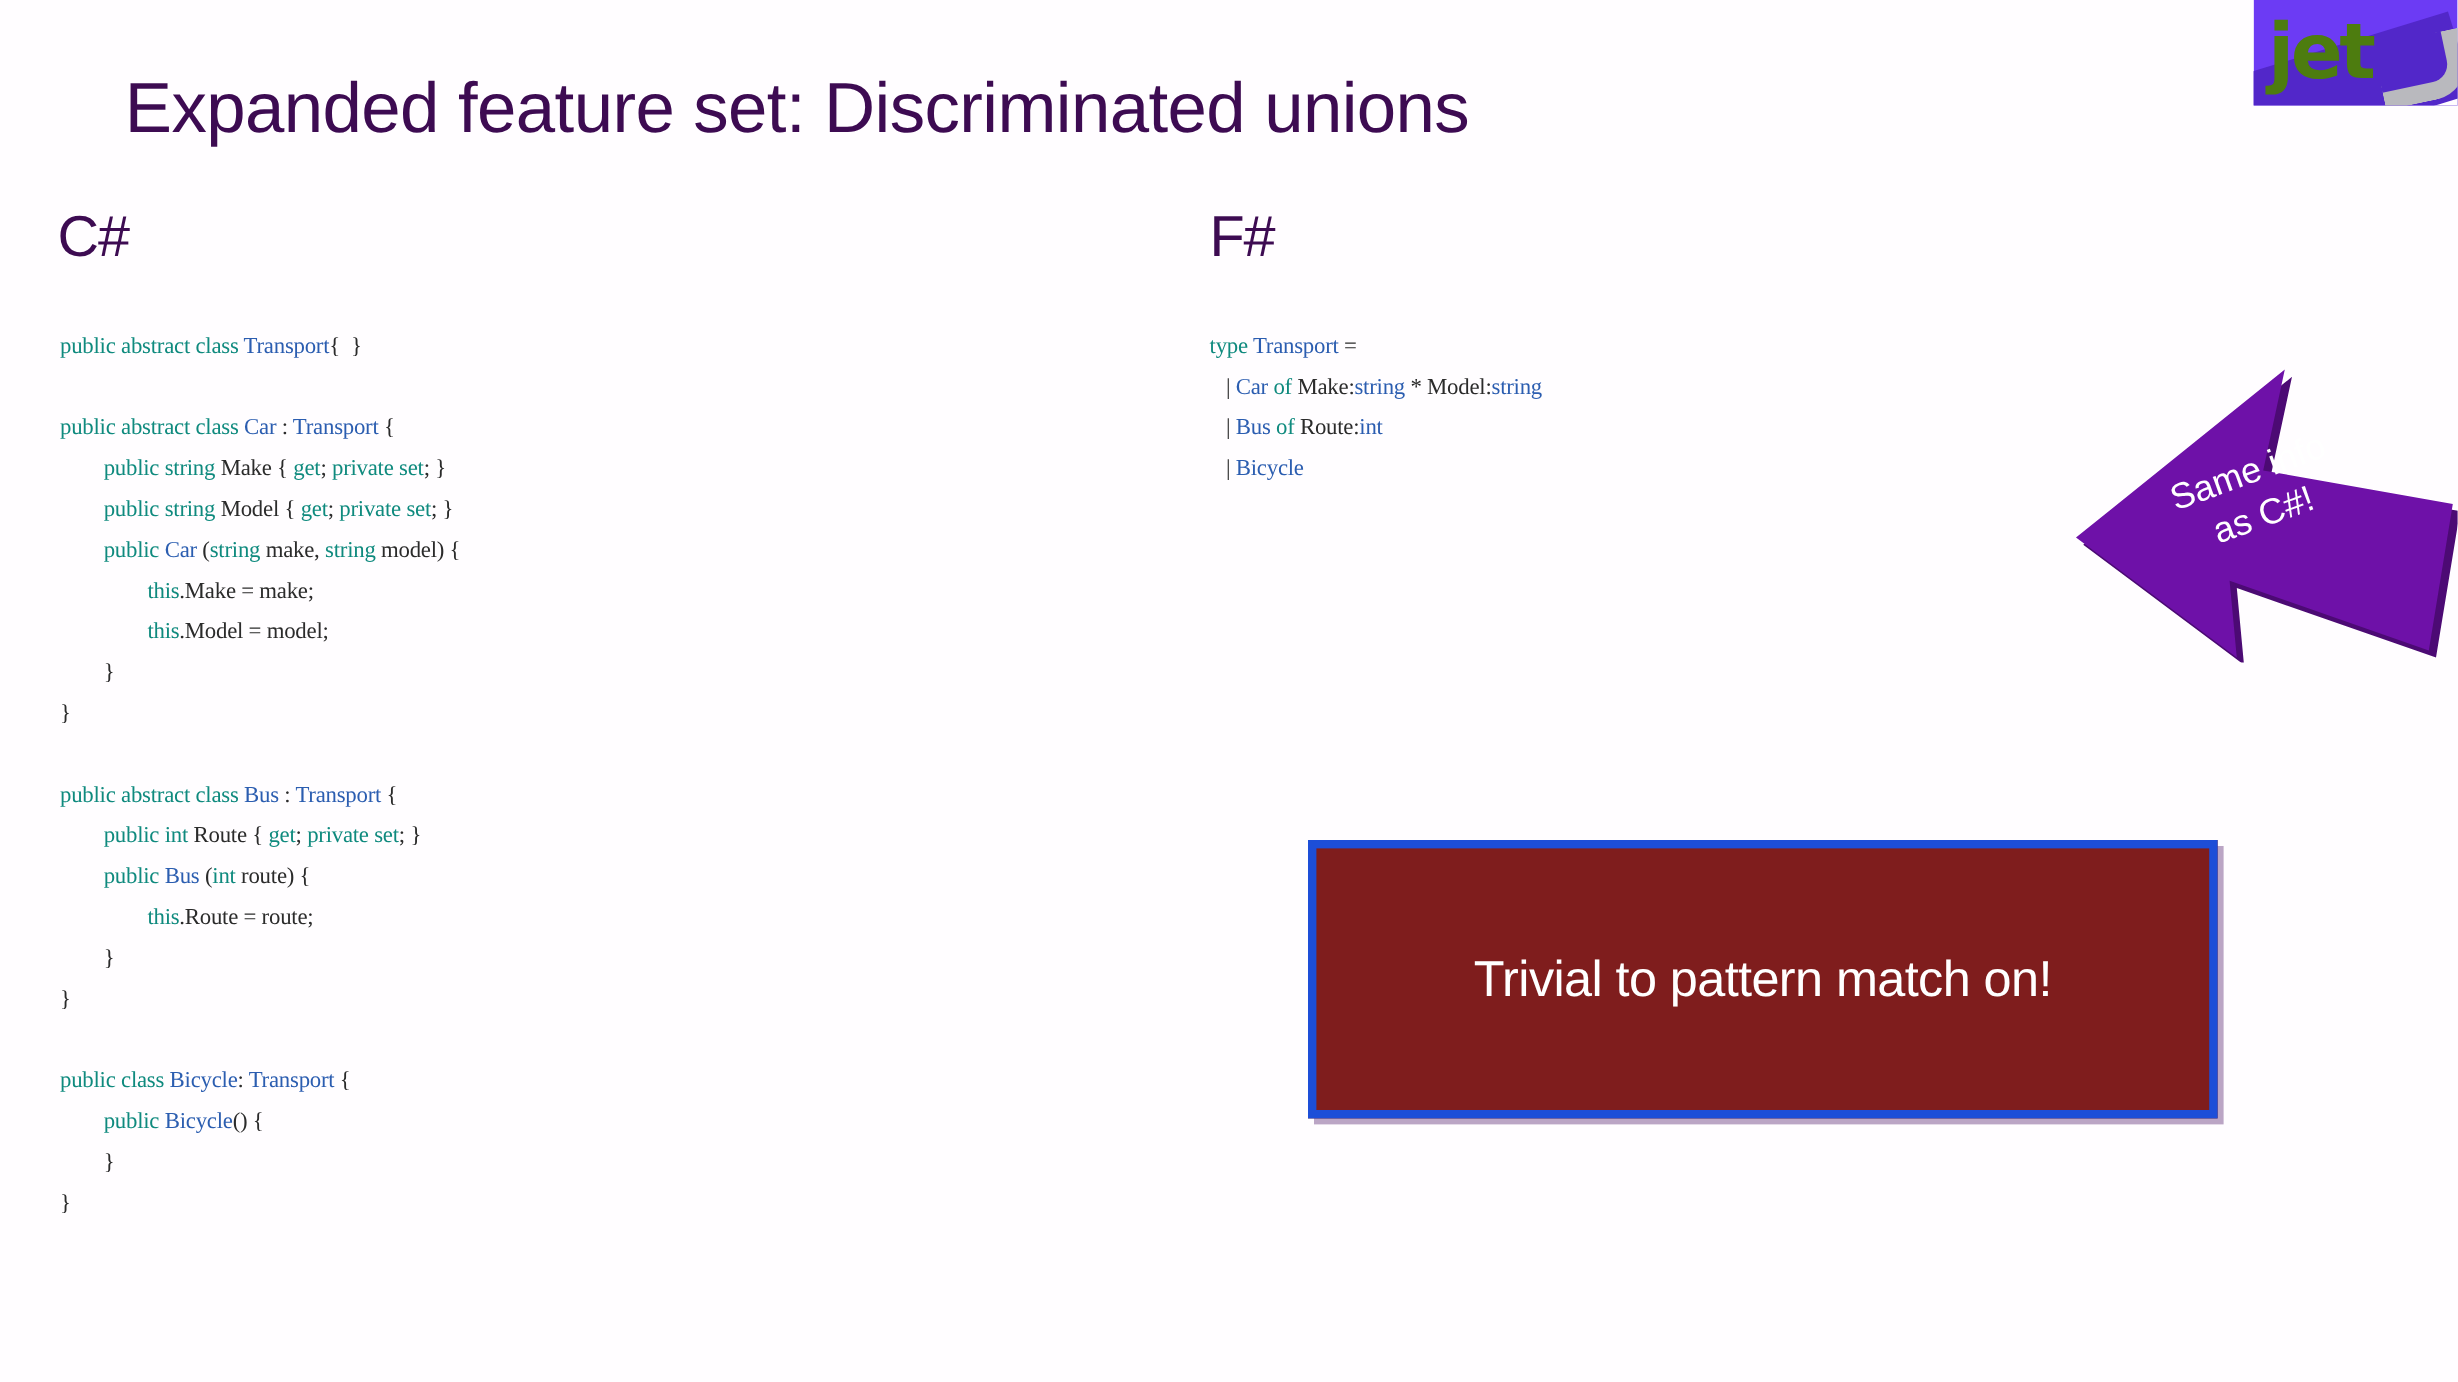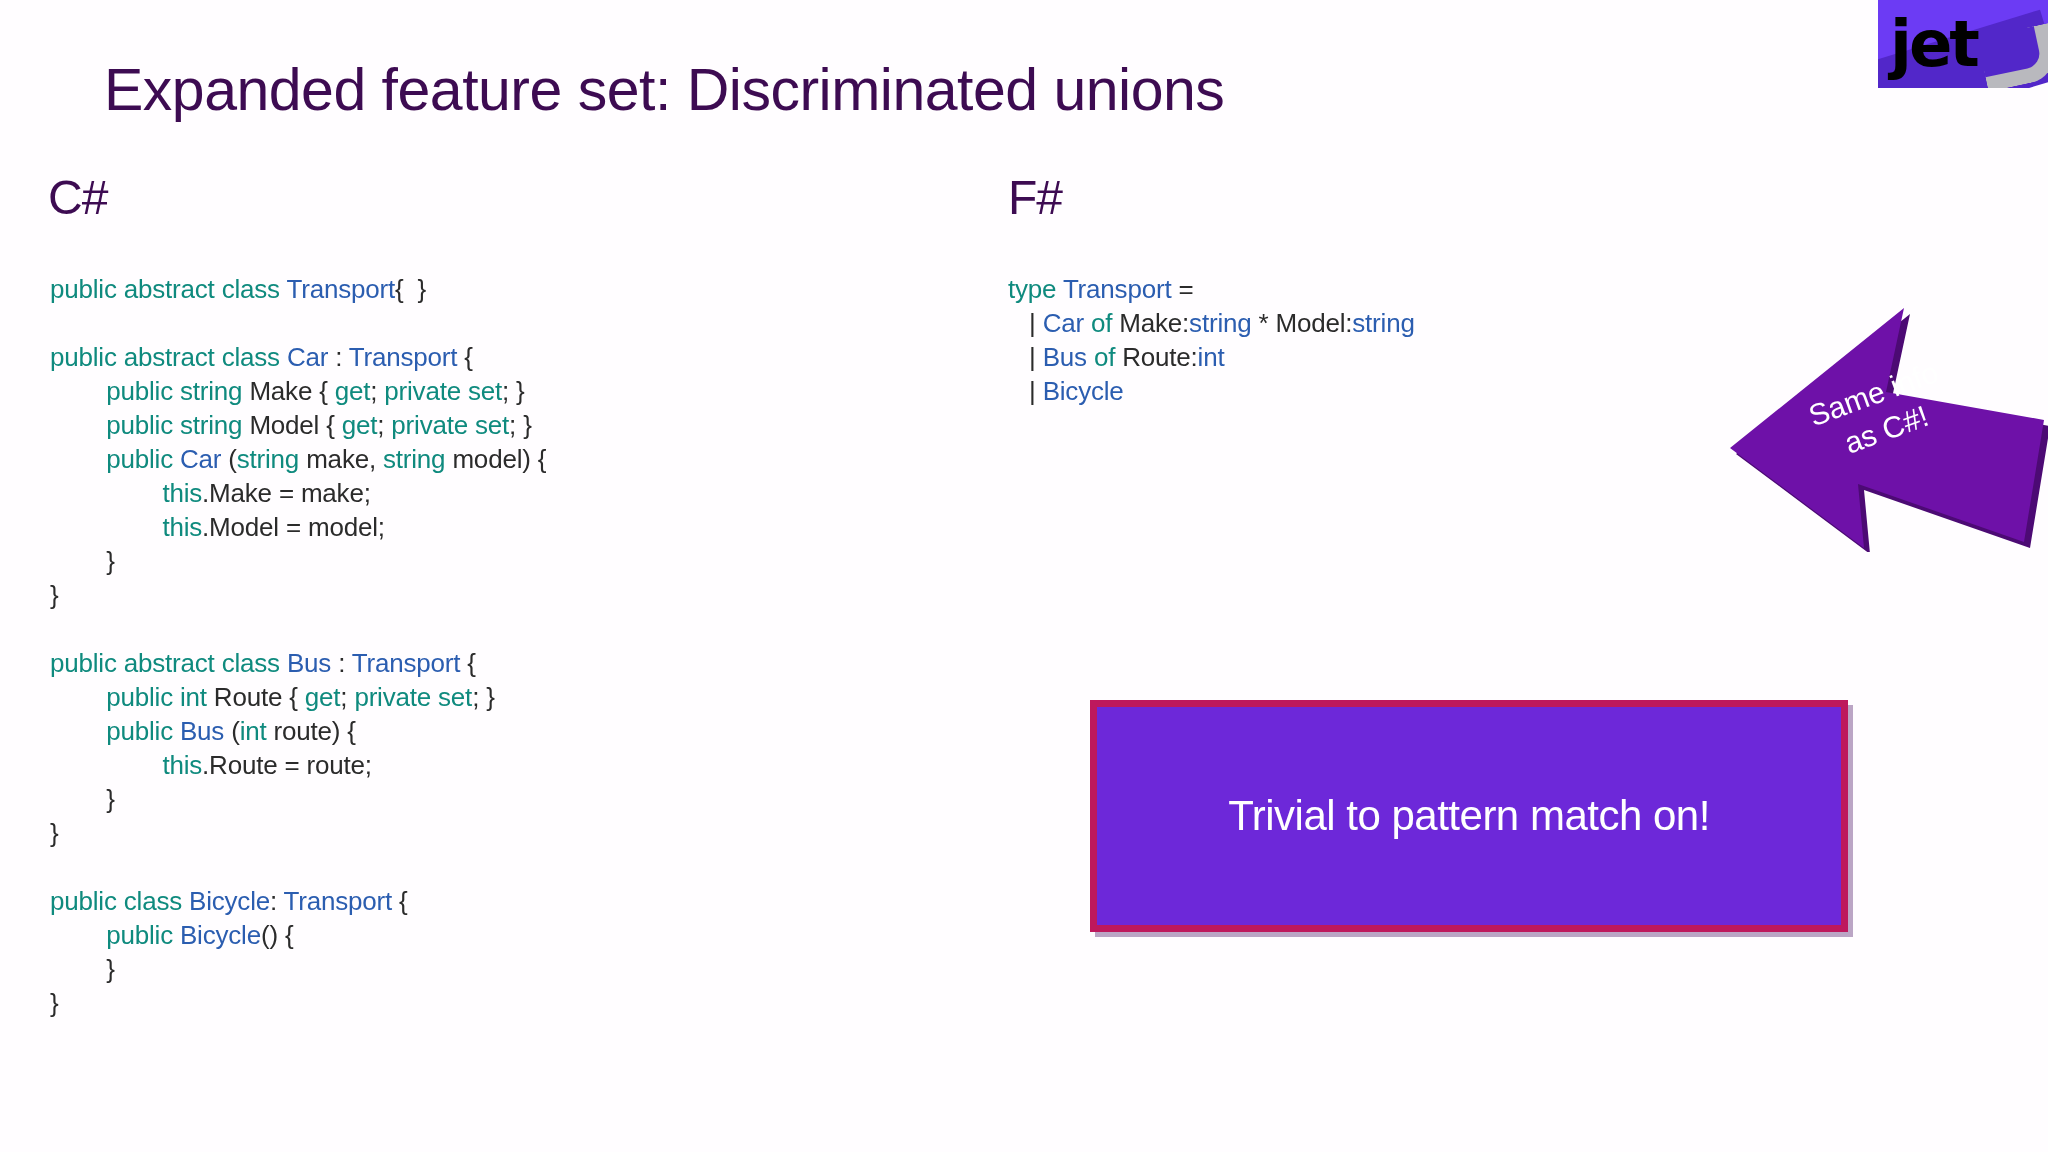--- a/index.html
+++ b/index.html
@@ -50,21 +50,21 @@
     transform: rotate(-17deg);
     transform-origin: right bottom;
   }
   .logo-text {
     position: absolute;
     left: 12px;
     top: 5px;
     font-family: "DejaVu Sans", sans-serif;
     font-size: 64px;
     font-weight: 700;
-    color: #000000;
+    color: #4d7c0f;
     letter-spacing: -3px;
     line-height: 78px;
     z-index: 3;
   }
   .logo-swoosh2 {
     position: absolute;
     left: 104px;
     top: 30px;
     width: 58px;
     height: 40px;
@@ -92,24 +92,25 @@
     font-size: 48px;
     color: #3D0B52;
     letter-spacing: -1px;
   }
   #csharp-head { left: 48px; top: 170px; }
   #fsharp-head { left: 1008px; top: 170px; }
 
   
   .code-block {
     position: absolute;
-    font-size: 26px;
+    font-size: 19px;
     line-height: 34px;
     white-space: pre;
     letter-spacing: -0.2px;
+    font-family: Liberation Serif, serif;
   }
   #csharp-code { left: 50px; top: 272px; }
   #fsharp-code { left: 1008px; top: 272px; }
 
   .tok-kw   { color: #0F8A7E; }
   .tok-type { color: #2B5DB0; }
   .tok-id   { color: #2B2B2B; }
   .code-line { height: 34px; }
   .code-line.blank { height: 34px; }
 
@@ -136,22 +137,22 @@
     pointer-events: none;
   }
 
   
   .callout-box {
     position: absolute;
     left: 1090px;
     top: 700px;
     width: 744px;
     height: 218px;
-    background: #6d28d9;
-    border: 7px solid #be185d;
+    background: #7f1d1d;
+    border: 7px solid #1d4ed8;
     box-shadow: 5px 5px 0 rgba(60,0,90,0.35);
     display: flex;
     align-items: center;
     justify-content: center;
   }
   .callout-box-text {
     color: #ffffff;
     font-size: 42px;
     letter-spacing: -0.5px;
   }

